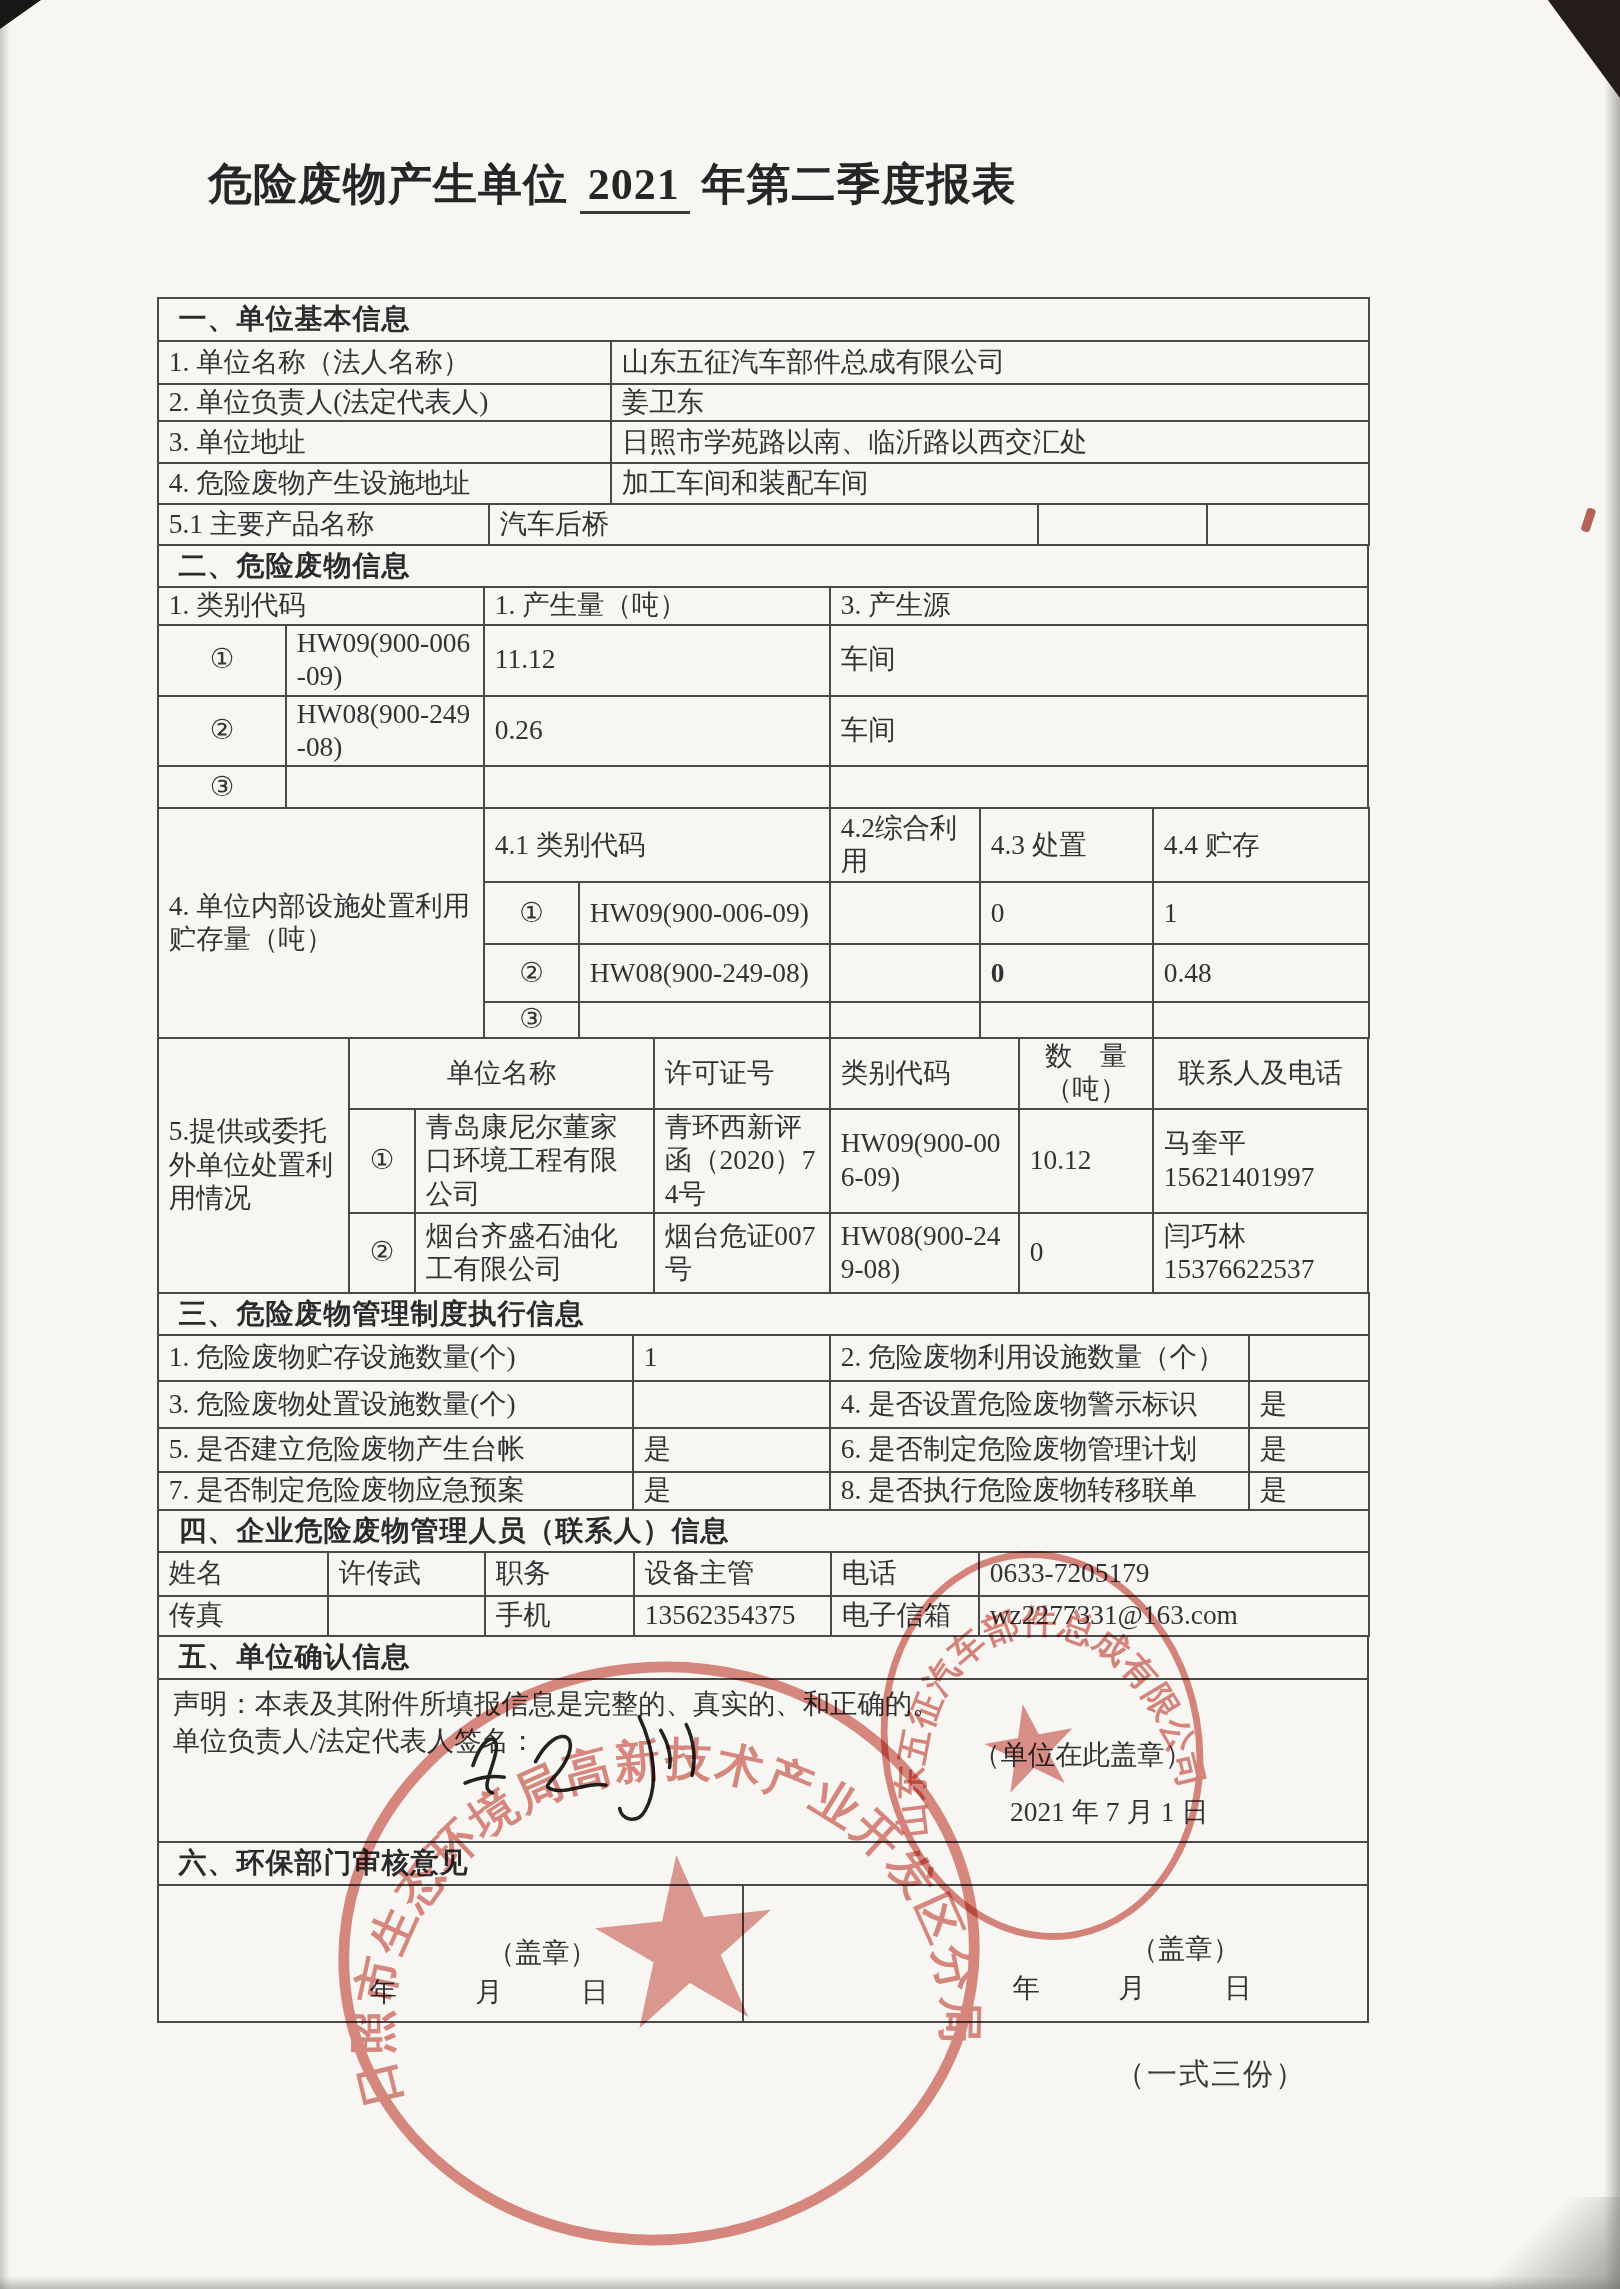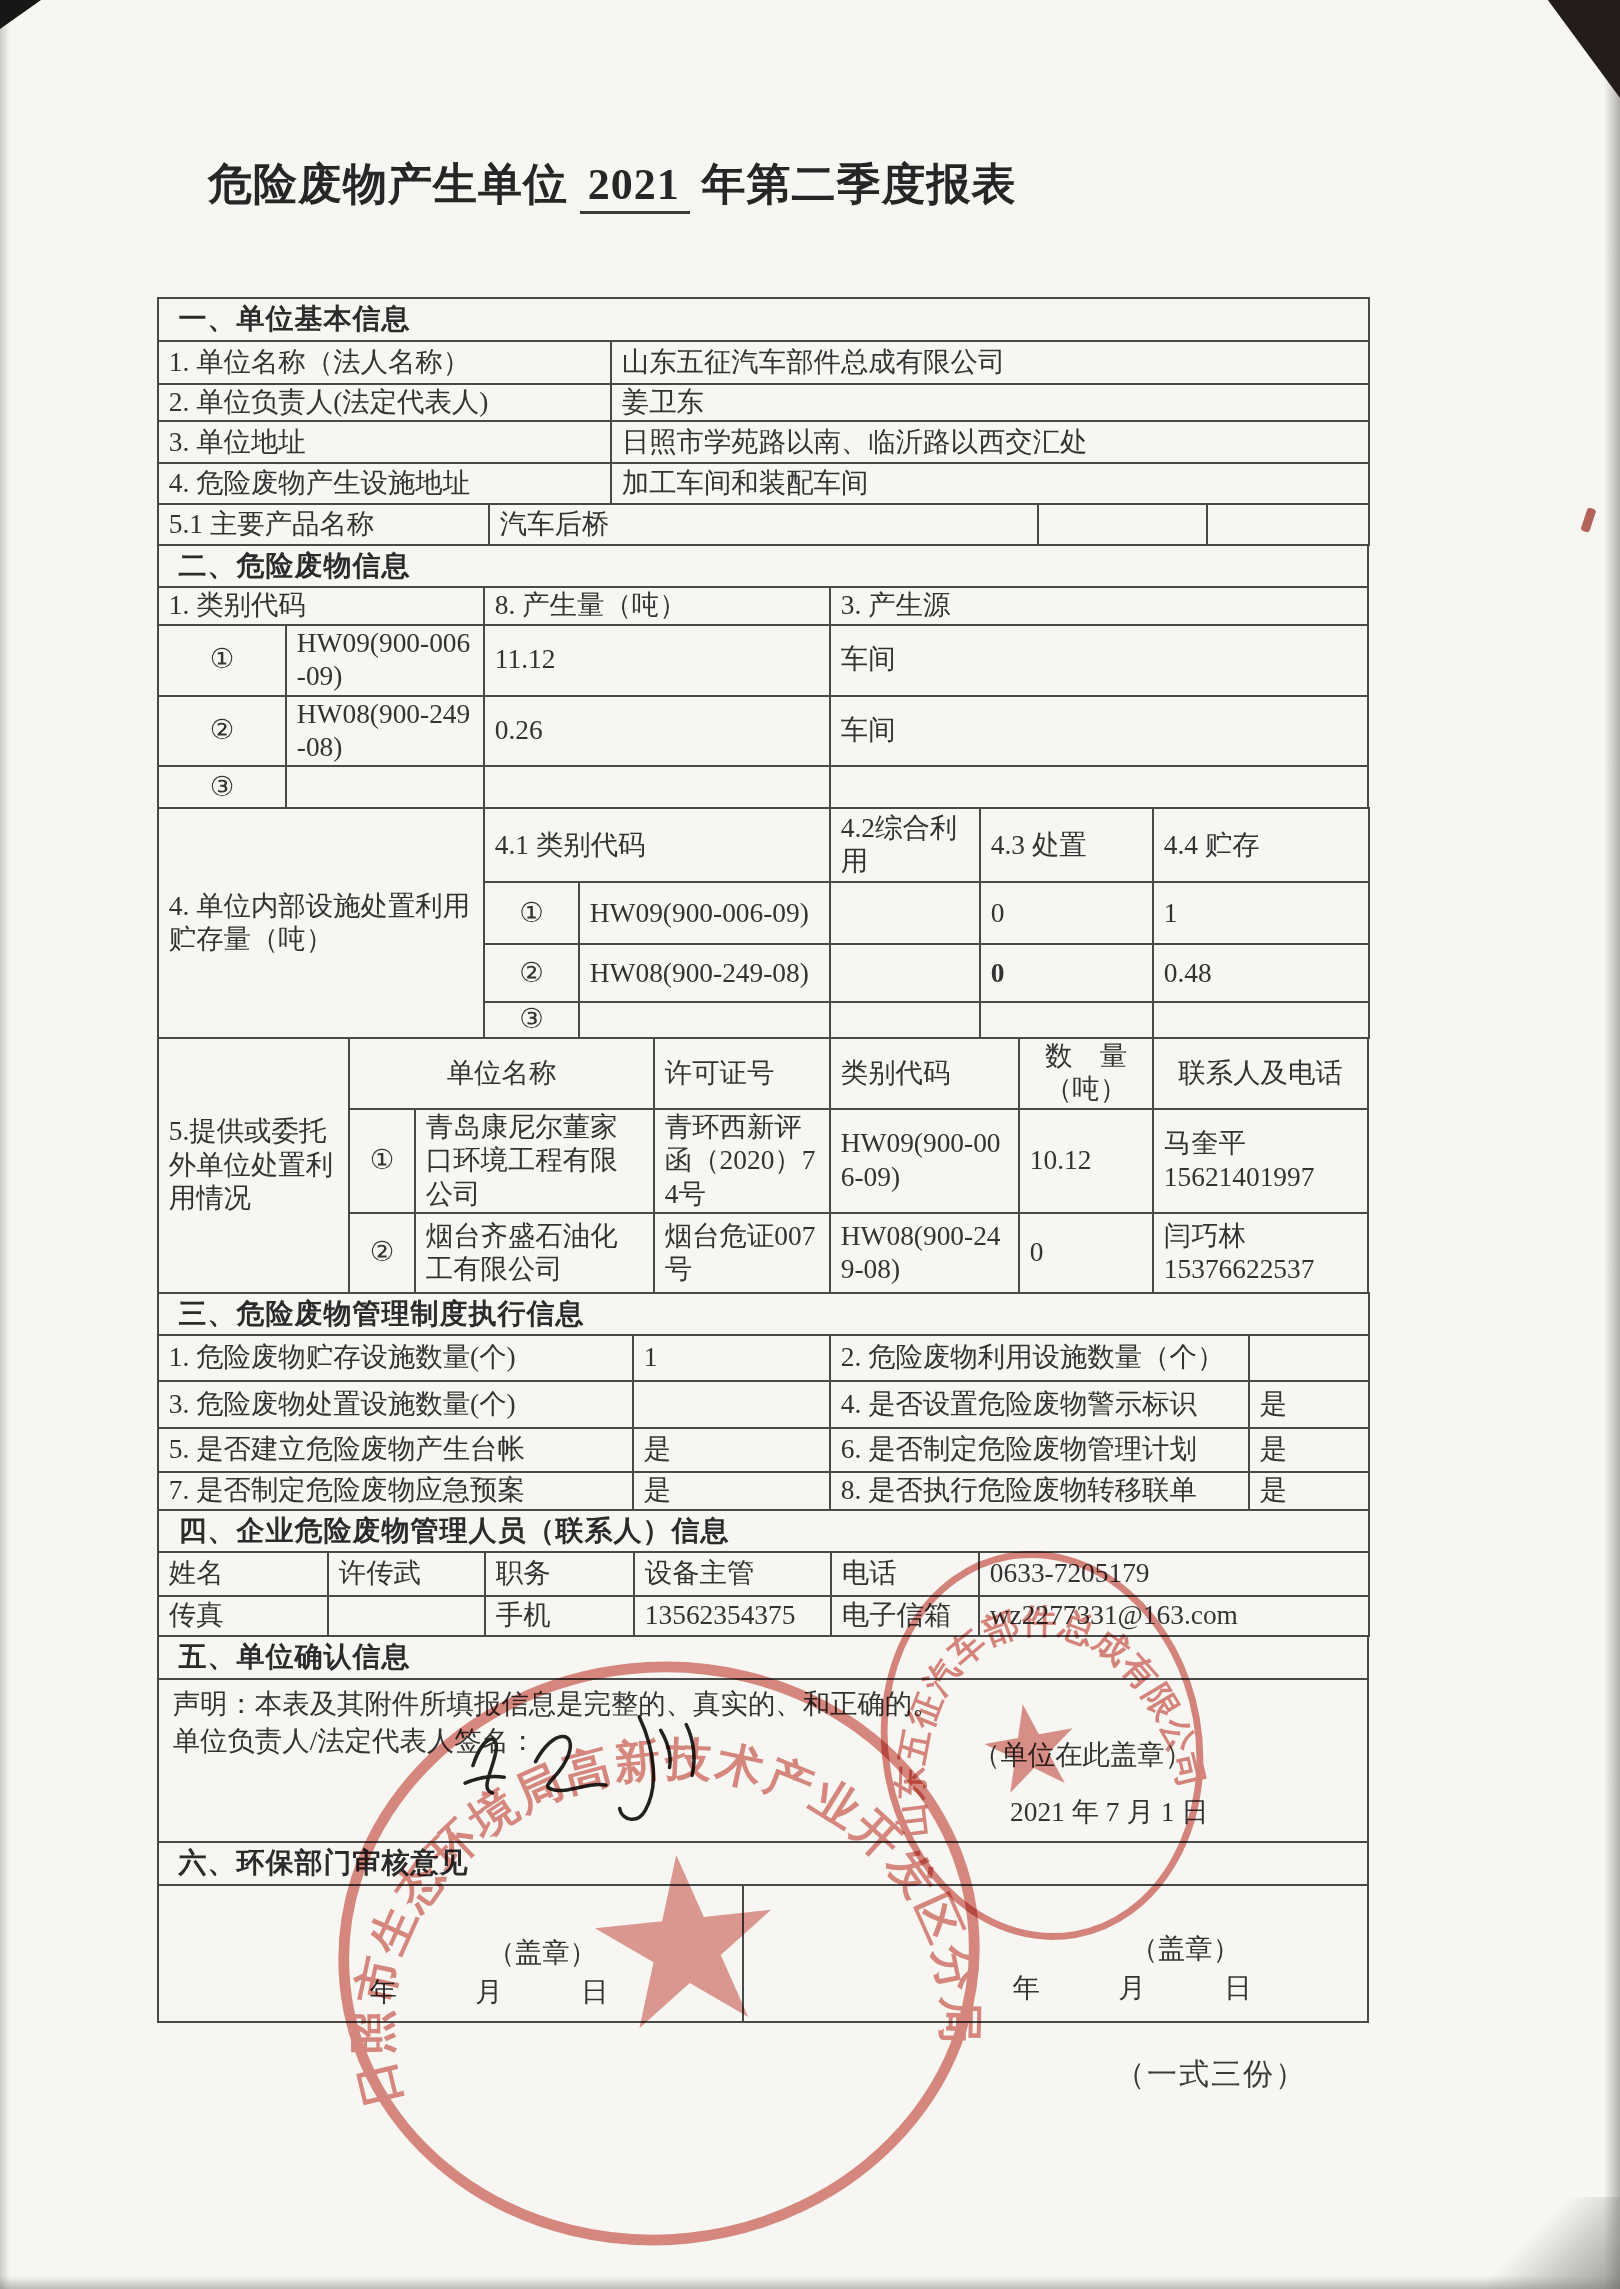--- a/index.html
+++ b/index.html
@@ -110,21 +110,21 @@
           <col style="width:198px">
           <col style="width:346px">
           <col style="width:538px">
         </colgroup>
       <tbody>
           <tr class="sechead" style="height:39px">
             <td colspan="4">二、危险废物信息</td>
           </tr>
       <tr style="height:35px">
         <td colspan="2">1. 类别代码</td>
-        <td>8. 产生量（吨）</td>
+        <td>1. 产生量（吨）</td>
         <td>3. 产生源</td>
           </tr>
       <tr style="height:59px">
         <td class="ctr">①</td>
         <td class="code">HW09(900-006-09)</td>
         <td>11.12</td>
         <td>车间</td>
           </tr>
       <tr style="height:63px">
         <td class="ctr">②</td>

